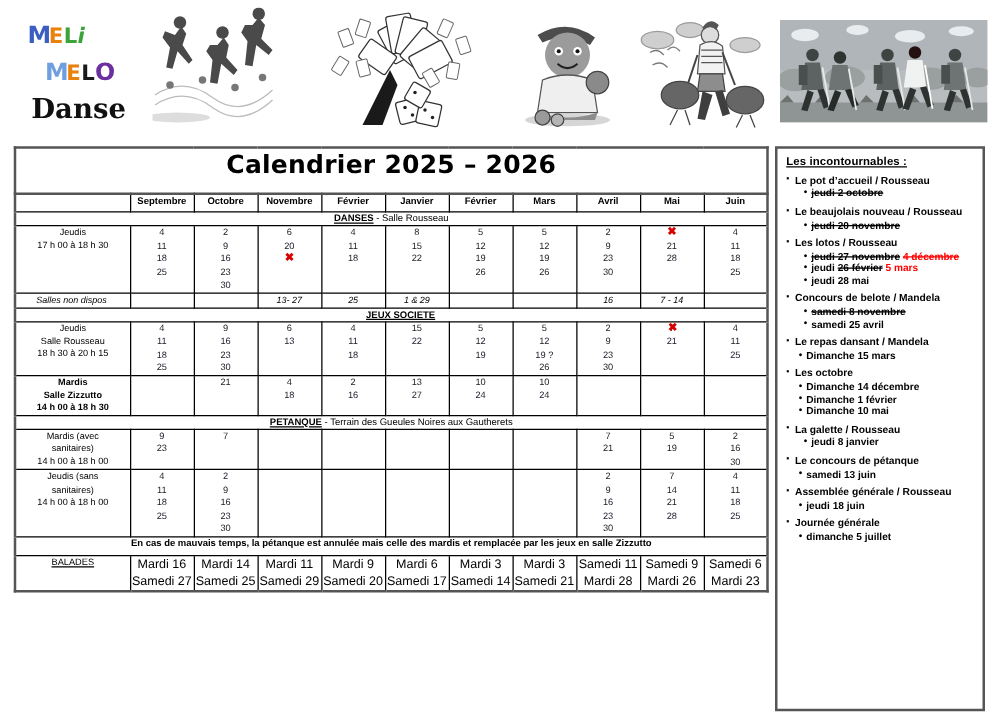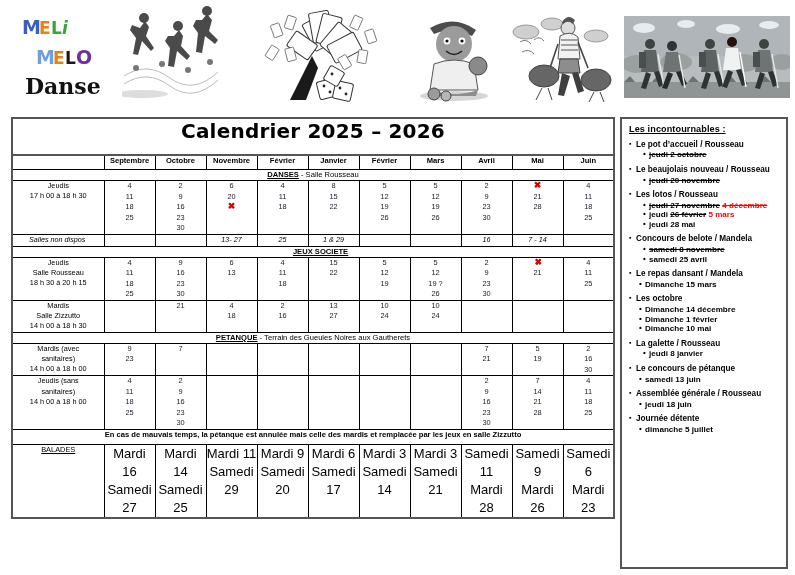--- a/index.html
+++ b/index.html
@@ -91,21 +91,21 @@
   .rx{color:#d60000;font-weight:bold;font-size:9px;line-height:1;}
   .rxover{position:relative;display:inline-block;}
   .rxover .xg{
     position:absolute;left:50%;top:50%;transform:translate(-40%,-58%);
     color:#d60000;font-weight:bold;font-size:9px;line-height:1;
   }
   .meteo{
     font-size:7.6px;font-weight:bold;height:14px;vertical-align:middle;
   }
   .bal{
-    font-size:13px;padding:4px 1px 6px 1px;line-height:1.38;
+    font-size:10px;padding:4px 1px 6px 1px;line-height:1.38;
     vertical-align:top;
   }
   .bal-lbl{
     text-align:left;padding-left:4px;font-size:7.4px;vertical-align:middle;
   }
 
   
   .side{
     position:absolute;left:620px;top:117px;width:168px;height:452px;
     border:2px solid #555;
@@ -423,21 +423,21 @@
             <td class="datecell">6<br>13</td>
             <td class="datecell">4<br>11<br>18</td>
             <td class="datecell">15<br>22</td>
             <td class="datecell">5<br>12<br>19</td>
             <td class="datecell">5<br>12<br>19 ?<br>26</td>
             <td class="datecell">2<br>9<br>23<br>30</td>
             <td class="datecell"><span class="rxover">7<span class="xg">✖</span></span><br>21</td>
             <td class="datecell" style="border-right: 2px solid rgb(85, 85, 85);">4<br>11<br>25</td>
           </tr>
           <tr>
-            <td class="lbl" style="border-left: 2px solid rgb(85, 85, 85);">Mardis<br>Salle Zizzutto<br>14 h 00 à 18 h 30</td>
+            <td class="lbl" style="border-left: 2px solid rgb(85, 85, 85); font-weight: bold;">Mardis<br>Salle Zizzutto<br>14 h 00 à 18 h 30</td>
             <td class="datecell"></td>
             <td class="datecell">21</td>
             <td class="datecell">4<br>18</td>
             <td class="datecell">2<br>16</td>
             <td class="datecell">13<br>27</td>
             <td class="datecell">10<br>24</td>
             <td class="datecell">10<br>24</td>
             <td class="datecell"></td>
             <td class="datecell"></td>
             <td class="datecell" style="border-right: 2px solid rgb(85, 85, 85);"></td>
@@ -529,19 +529,19 @@
         </div>
         <div class="blk">
           <div class="hd">Le concours de pétanque</div>
           <div class="sub ind2">samedi 13 juin</div>
         </div>
         <div class="blk">
           <div class="hd">Assemblée générale / Rousseau</div>
           <div class="sub ind2">jeudi 18 juin</div>
         </div>
         <div class="blk">
-          <div class="hd">Journée détente</div>
+          <div class="hd">Journée générale</div>
           <div class="sub ind2">dimanche 5 juillet</div>
         </div>
       </div>
   </div>
 
 </div>
 
 </body></html>

